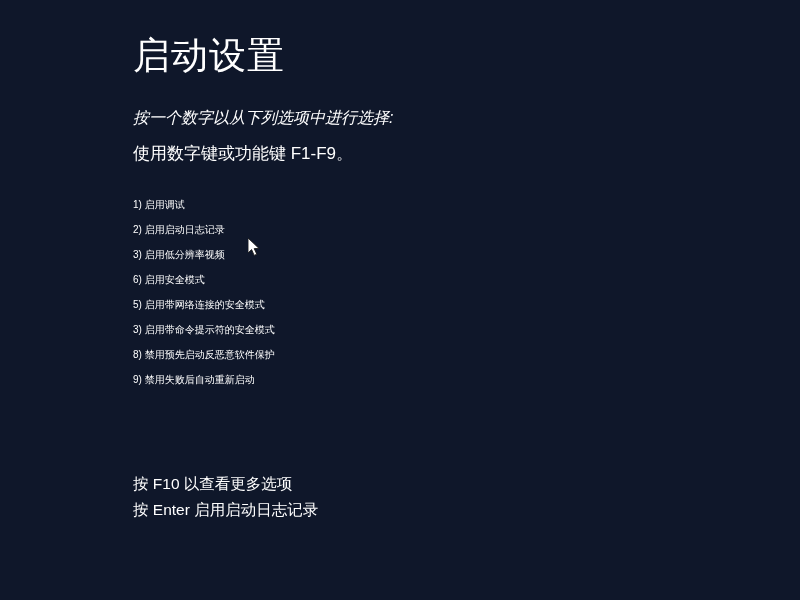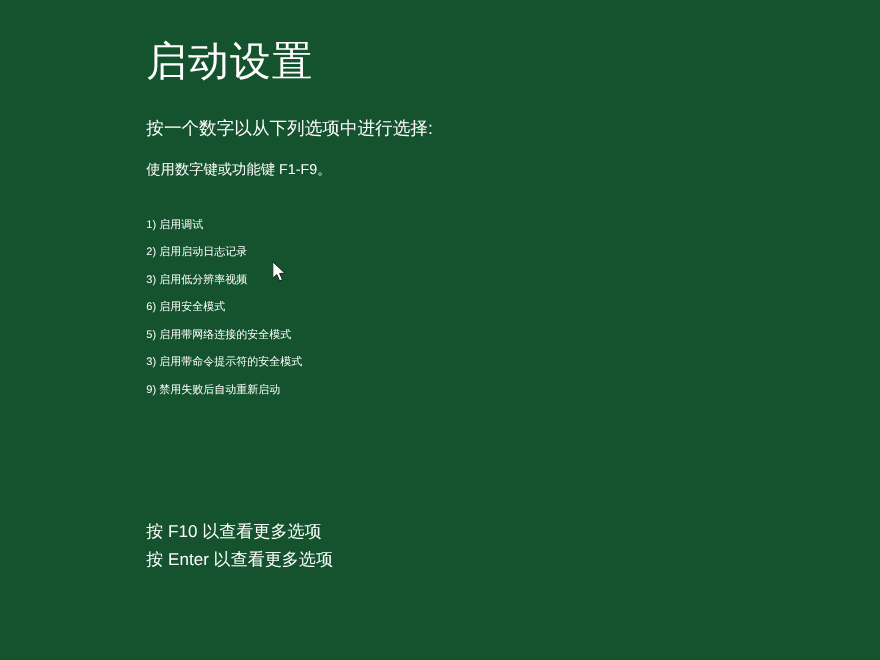--- a/index.html
+++ b/index.html
@@ -14,43 +14,44 @@
     color: #ffffff;
     overflow: hidden;
     position: relative;
   }
   .screen {
     position: absolute;
     left: 0;
     top: 0;
     width: 800px;
     height: 600px;
-    background: #14532d;
+    background: #0f172a;
   }
   .content {
     position: absolute;
     left: 133px;
     top: 32px;
     width: 600px;
   }
   .title {
     font-size: 37px;
     font-weight: normal;
     letter-spacing: 1px;
     line-height: 48px;
     margin: 0 0 26px 0;
   }
   .subtitle {
     font-size: 16px;
     line-height: 24px;
     margin: 0 0 14px 0;
     font-weight: normal;
+    font-style: italic;
   }
   .hint {
-    font-size: 13px;
+    font-size: 17px;
     line-height: 20px;
     margin: 0 0 28px 0;
   }
   .options {
     list-style: none;
     margin: 0;
     padding: 0;
   }
   .options li {
     font-size: 10px;
@@ -87,26 +88,27 @@
     <p class="subtitle">按一个数字以从下列选项中进行选择:</p>
     <p class="hint">使用数字键或功能键 F1-F9。</p>
 
     <ul class="options">
       <li>1) 启用调试</li>
       <li>2) 启用启动日志记录</li>
       <li>3) 启用低分辨率视频</li>
       <li>6) 启用安全模式</li>
       <li>5) 启用带网络连接的安全模式</li>
       <li>3) 启用带命令提示符的安全模式</li>
+      <li>8) 禁用预先启动反恶意软件保护</li>
       <li>9) 禁用失败后自动重新启动</li>
     </ul>
   </div>
 
   <div class="footer">
     <div>按 F10 以查看更多选项</div>
-    <div>按 Enter 以查看更多选项</div>
+    <div>按 Enter 启用启动日志记录</div>
   </div>
 
   <svg class="cursor" viewBox="0 0 14 20" xmlns="http://www.w3.org/2000/svg">
     <polygon points="0,0 0,15 3.6,11.6 6.2,17.4 8.8,16.2 6.2,10.6 11,10.4" fill="#ffffff" stroke="#1a1a1a" stroke-width="0.9"></polygon>
   </svg>
 
 </div>
 
 </body></html>

